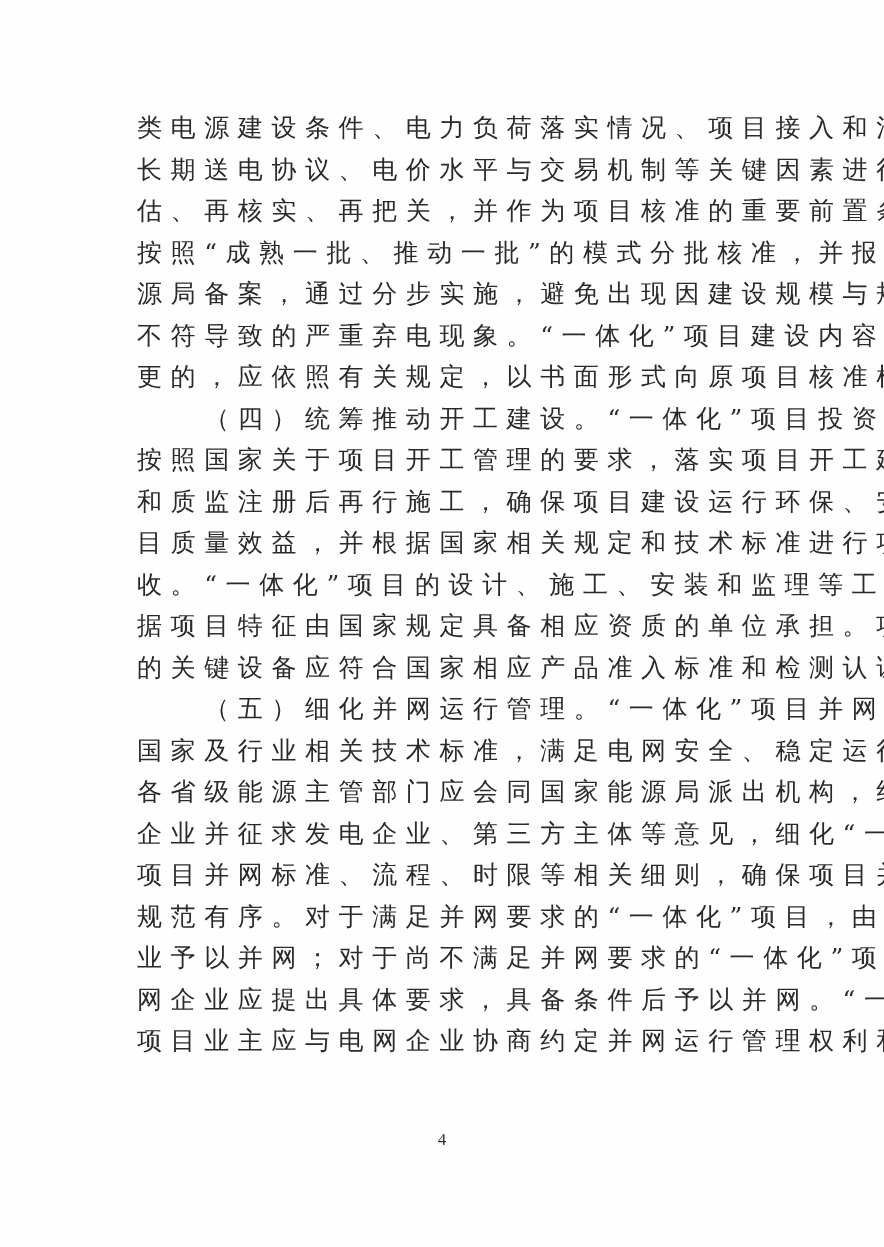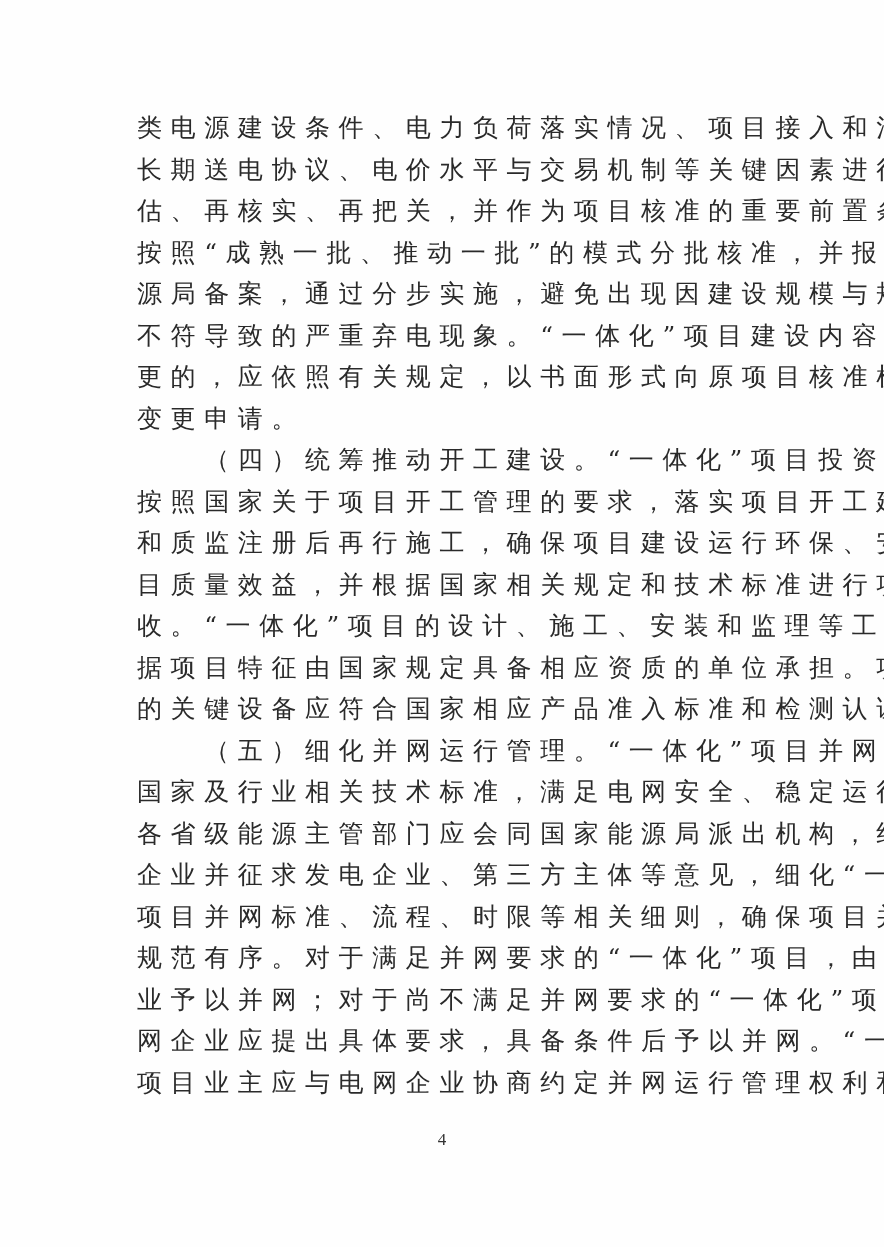--- a/index.html
+++ b/index.html
@@ -43,21 +43,20 @@
 
 <div class="page">
   <div class="body-text">
     <div class="line">类电源建设条件、电力负荷落实情况、项目接入和消纳条件、</div>
     <div class="line">长期送电协议、电价水平与交易机制等关键因素进行再评</div>
     <div class="line">估、再核实、再把关，并作为项目核准的重要前置条件，可</div>
     <div class="line">按照“成熟一批、推动一批”的模式分批核准，并报国家能</div>
     <div class="line">源局备案，通过分步实施，避免出现因建设规模与规划方案</div>
     <div class="line">不符导致的严重弃电现象。“一体化”项目建设内容发生变</div>
     <div class="line">更的，应依照有关规定，以书面形式向原项目核准机关提出</div>
-    <div class="line">变更申请。</div>
     <div class="line">　　（四）统筹推动开工建设。“一体化”项目投资主体应</div>
     <div class="line">按照国家关于项目开工管理的要求，落实项目开工建设条件</div>
     <div class="line">和质监注册后再行施工，确保项目建设运行环保、安全和项</div>
     <div class="line">目质量效益，并根据国家相关规定和技术标准进行项目验</div>
     <div class="line">收。“一体化”项目的设计、施工、安装和监理等工作应根</div>
     <div class="line">据项目特征由国家规定具备相应资质的单位承担。项目采用</div>
     <div class="line">的关键设备应符合国家相应产品准入标准和检测认证要求。</div>
     <div class="line">　　（五）细化并网运行管理。“一体化”项目并网应符合</div>
     <div class="line">国家及行业相关技术标准，满足电网安全、稳定运行要求。</div>
     <div class="line">各省级能源主管部门应会同国家能源局派出机构，组织电网</div>

